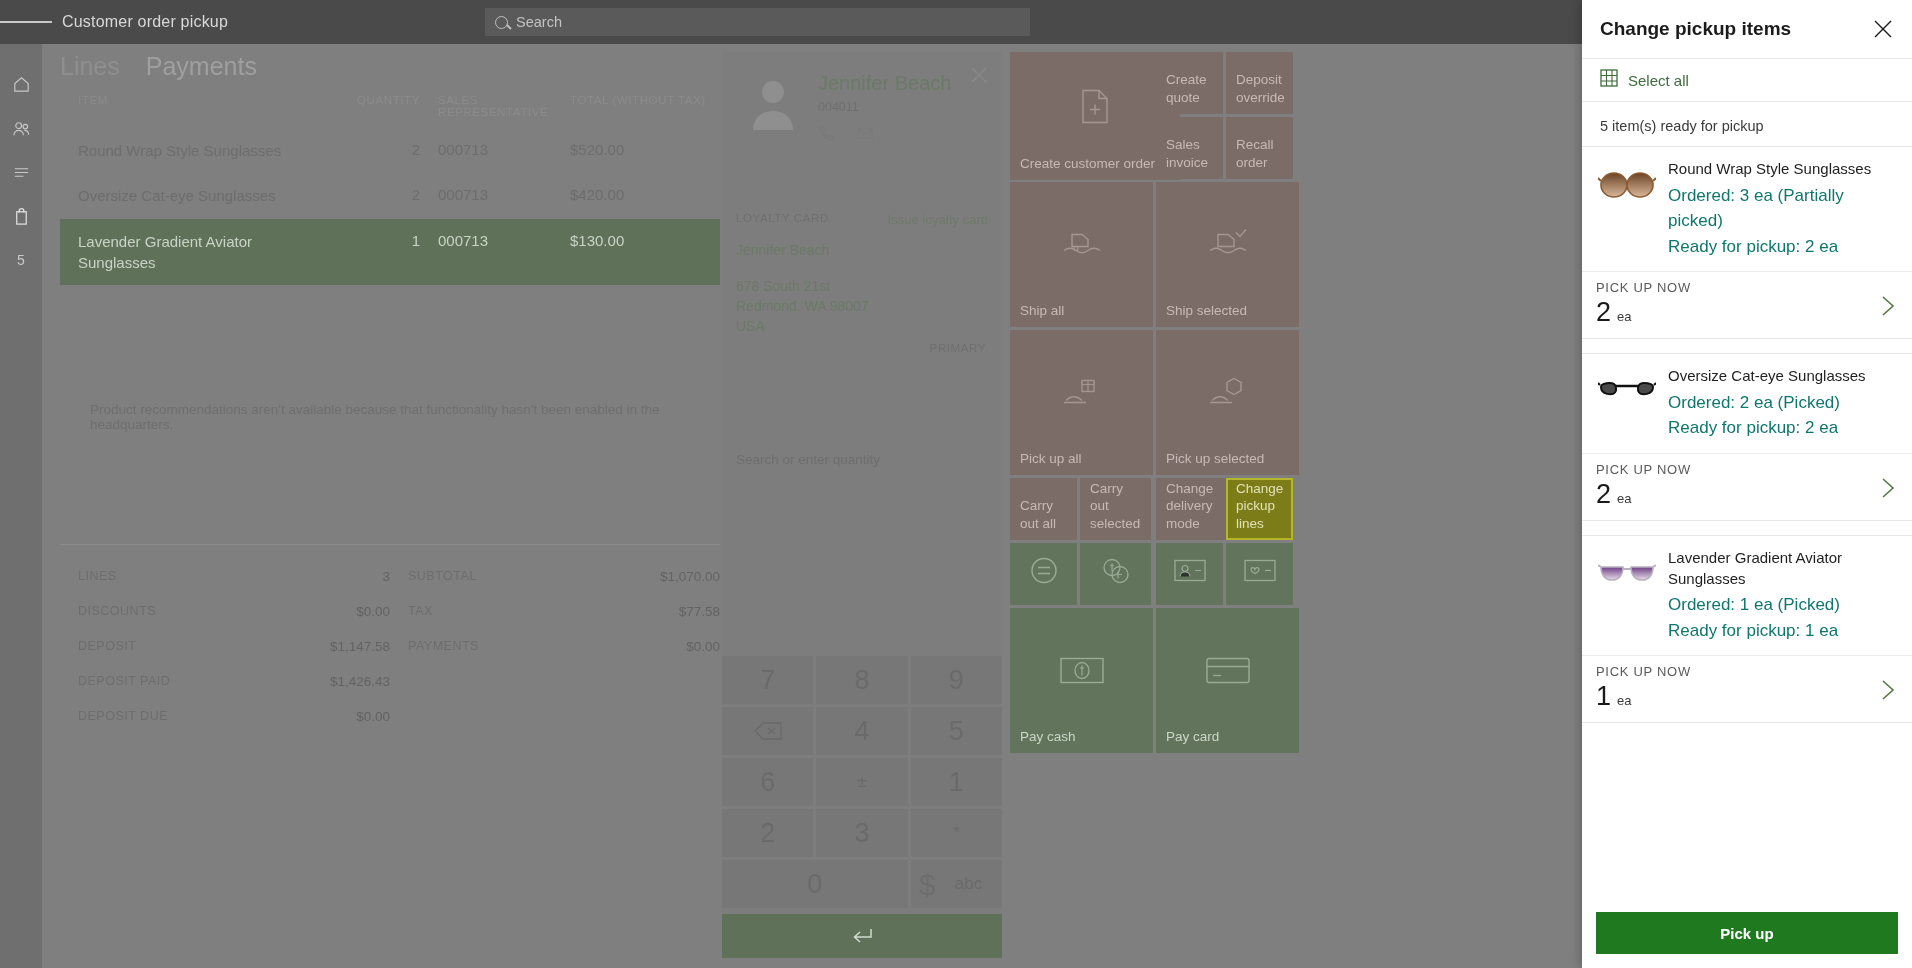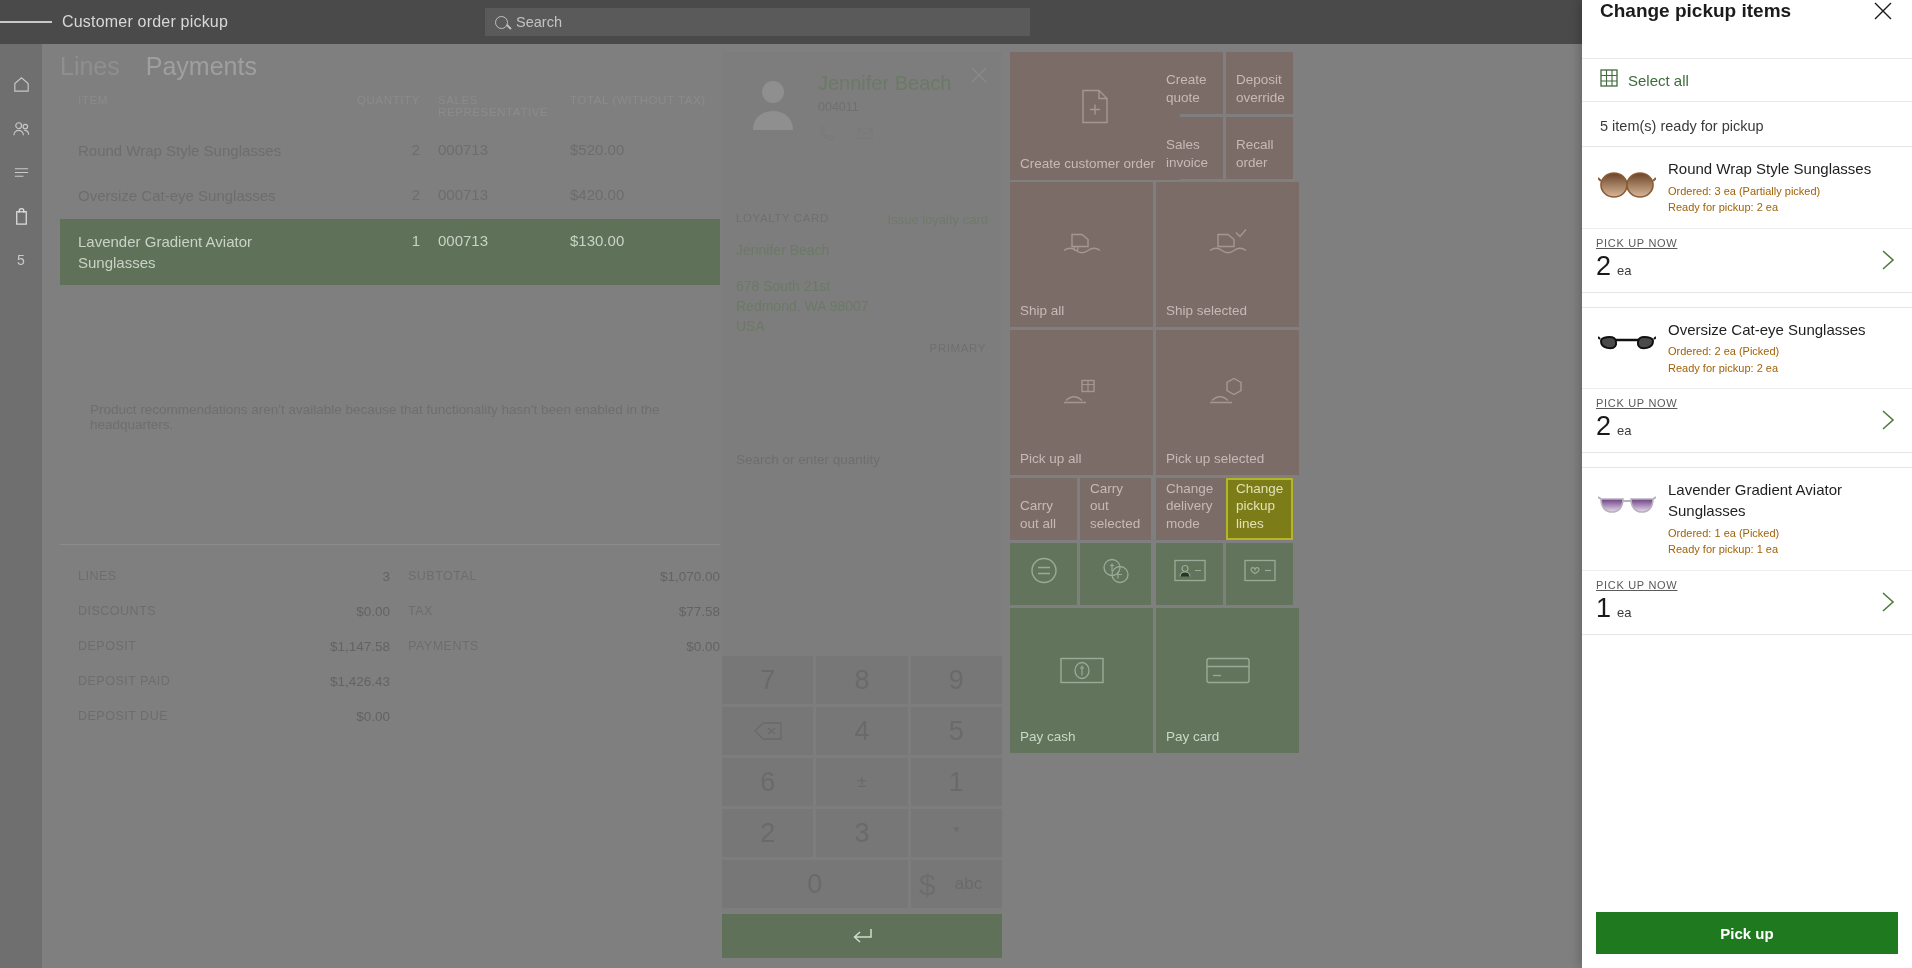--- a/index.html
+++ b/index.html
@@ -114,38 +114,38 @@
   .tile .lbl { position: absolute; left: 10px; bottom: 8px; right: 8px; line-height: 1.28; }
   .tile .ic { position: absolute; left: 50%; top: 46%; transform: translate(-50%,-50%); opacity: .55; }
   .tile.wide .ic { top: 44%; }
 
   
   .flyout {
     position: absolute; right: 0; top: 0; width: 330px; height: 968px;
     background: #ffffff; box-shadow: -2px 0 10px rgba(0,0,0,.22);
     display: flex; flex-direction: column;
   }
-  .fly-head { height: 58px; display: flex; align-items: flex-start; padding: 0 18px; flex: none; }
+  .fly-head { height: 58px; display: flex; align-items: center; padding: 0 18px; flex: none; }
   .fly-title { font-size: 19px; font-weight: bold; color: #1b1b1b; flex: 1; }
   .fly-close { width: 22px; height: 22px; }
   .fly-selall {
     height: 44px; border-top: 1px solid #e8e8e8; border-bottom: 1px solid #e8e8e8;
     display: flex; align-items: center; gap: 10px; padding: 0 18px; flex: none;
   }
   .fly-selall .txt { font-size: 15px; color: #3f6b3b; }
   .fly-status { padding: 16px 18px 12px 18px; font-size: 14.5px; color: #3a3a3a; flex: none; }
   .fly-list { flex: 1; overflow: hidden; }
   .card { border-top: 1px solid #e6e6e6; border-bottom: 1px solid #e6e6e6; margin-bottom: 14px; }
   .card-top { display: flex; padding: 12px 14px 12px 14px; gap: 10px; }
   .thumb { width: 62px; height: 52px; flex: none; display: flex; align-items: center; justify-content: center; }
   .card-info { flex: 1; min-width: 0; }
   .card-name { font-size: 15px; color: #1f1f1f; line-height: 1.38; margin-bottom: 3px; }
-  .card-sub { font-size: 11px; color: #a16207; line-height: 1.5; }
+  .card-sub { font-size: 17px; color: #0f766e; line-height: 1.5; }
   .card-bot { border-top: 1px solid #eeeeee; padding: 8px 14px 10px 14px; position: relative; }
-  .card-lbl { font-size: 11px; color: #5a5a5a; letter-spacing: .7px; text-decoration: underline; }
+  .card-lbl { font-size: 13px; color: #5a5a5a; letter-spacing: .7px; }
   .card-qty { display: flex; align-items: baseline; gap: 6px; margin-top: 2px; }
   .card-qty .n { font-size: 27px; color: #1a1a1a; font-weight: 300; }
   .card-qty .u { font-size: 13px; color: #3a3a3a; }
   .chev { position: absolute; right: 16px; bottom: 16px; }
   .fly-foot { padding: 0 14px 14px 14px; flex: none; }
   .pickup-btn {
     width: 100%; height: 42px; background: #1f7a1f; color: #fff;
     border: none; font-size: 15px; font-weight: bold; font-family: "Liberation Sans", sans-serif;
   }
 </style>

